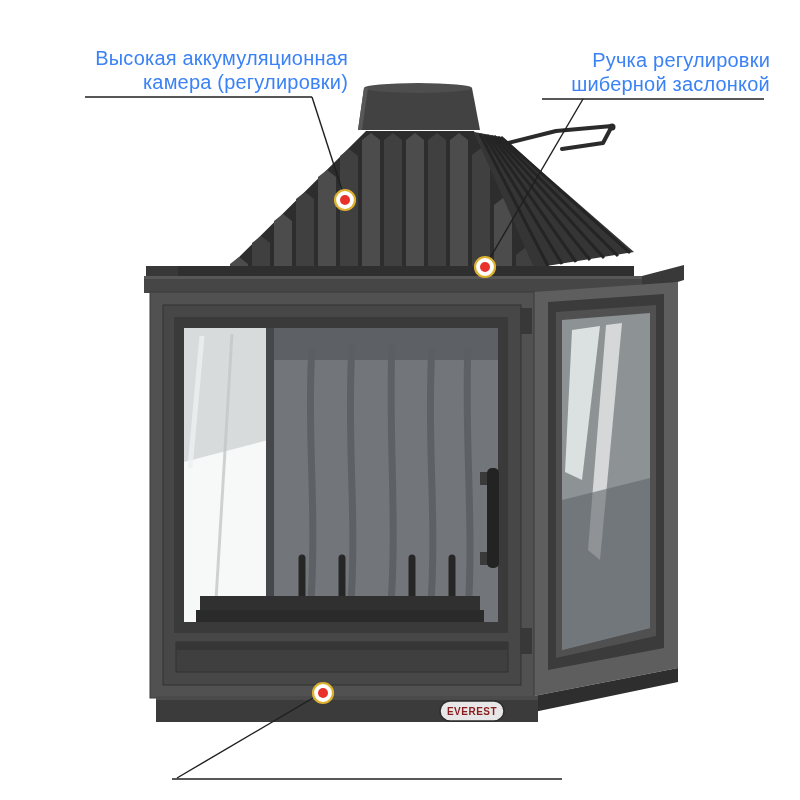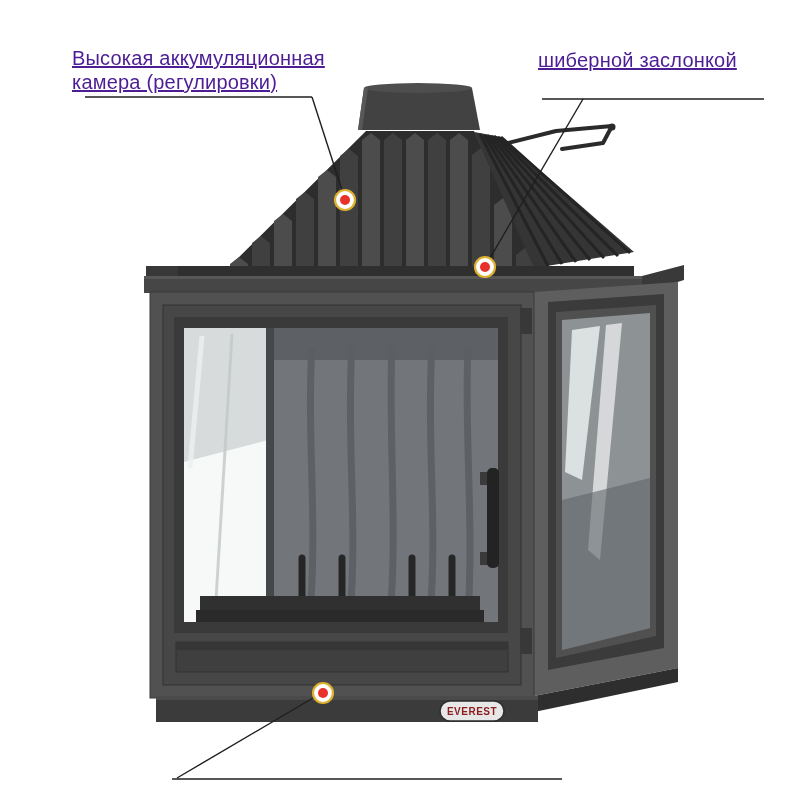--- a/index.html
+++ b/index.html
@@ -2,22 +2,22 @@
 <html><head>
 <meta charset="utf-8">
 <style>
   html,body { margin:0; padding:0; background:#ffffff; }
   .canvas {
     position:relative; width:800px; height:800px; background:#ffffff;
     font-family:"Liberation Sans", sans-serif; overflow:hidden;
   }
   .canvas svg { position:absolute; left:0; top:0; }
   .label {
-    position:absolute; text-align:left; color:#4c1d95;
-    font-size:20px; line-height:24px; letter-spacing:0.2px;text-decoration:underline;
+    position:absolute; text-align:right; color:#3b82f6;
+    font-size:20px; line-height:24px; letter-spacing:0.2px;
   }
   .label-chamber { left:72px;  top:46px;  width:276px; }
   .label-damper  { left:538px; top:48px;  width:232px; }
   .label-air     { left:172px; top:752px; width:392px; }
 </style>
 </head>
 <body>
 
 <div class="canvas">
 
@@ -161,17 +161,18 @@
       <circle cx="323" cy="693" r="5" fill="#e8312a"></circle>
     </g>
   </svg>
 
   <div class="label label-chamber">
     <div>Высокая аккумуляционная</div>
     <div>камера (регулировки)</div>
   </div>
 
   <div class="label label-damper">
+    <div>Ручка регулировки</div>
     <div>шиберной заслонкой</div>
   </div>
 
 
 </div>
 
 </body></html>

